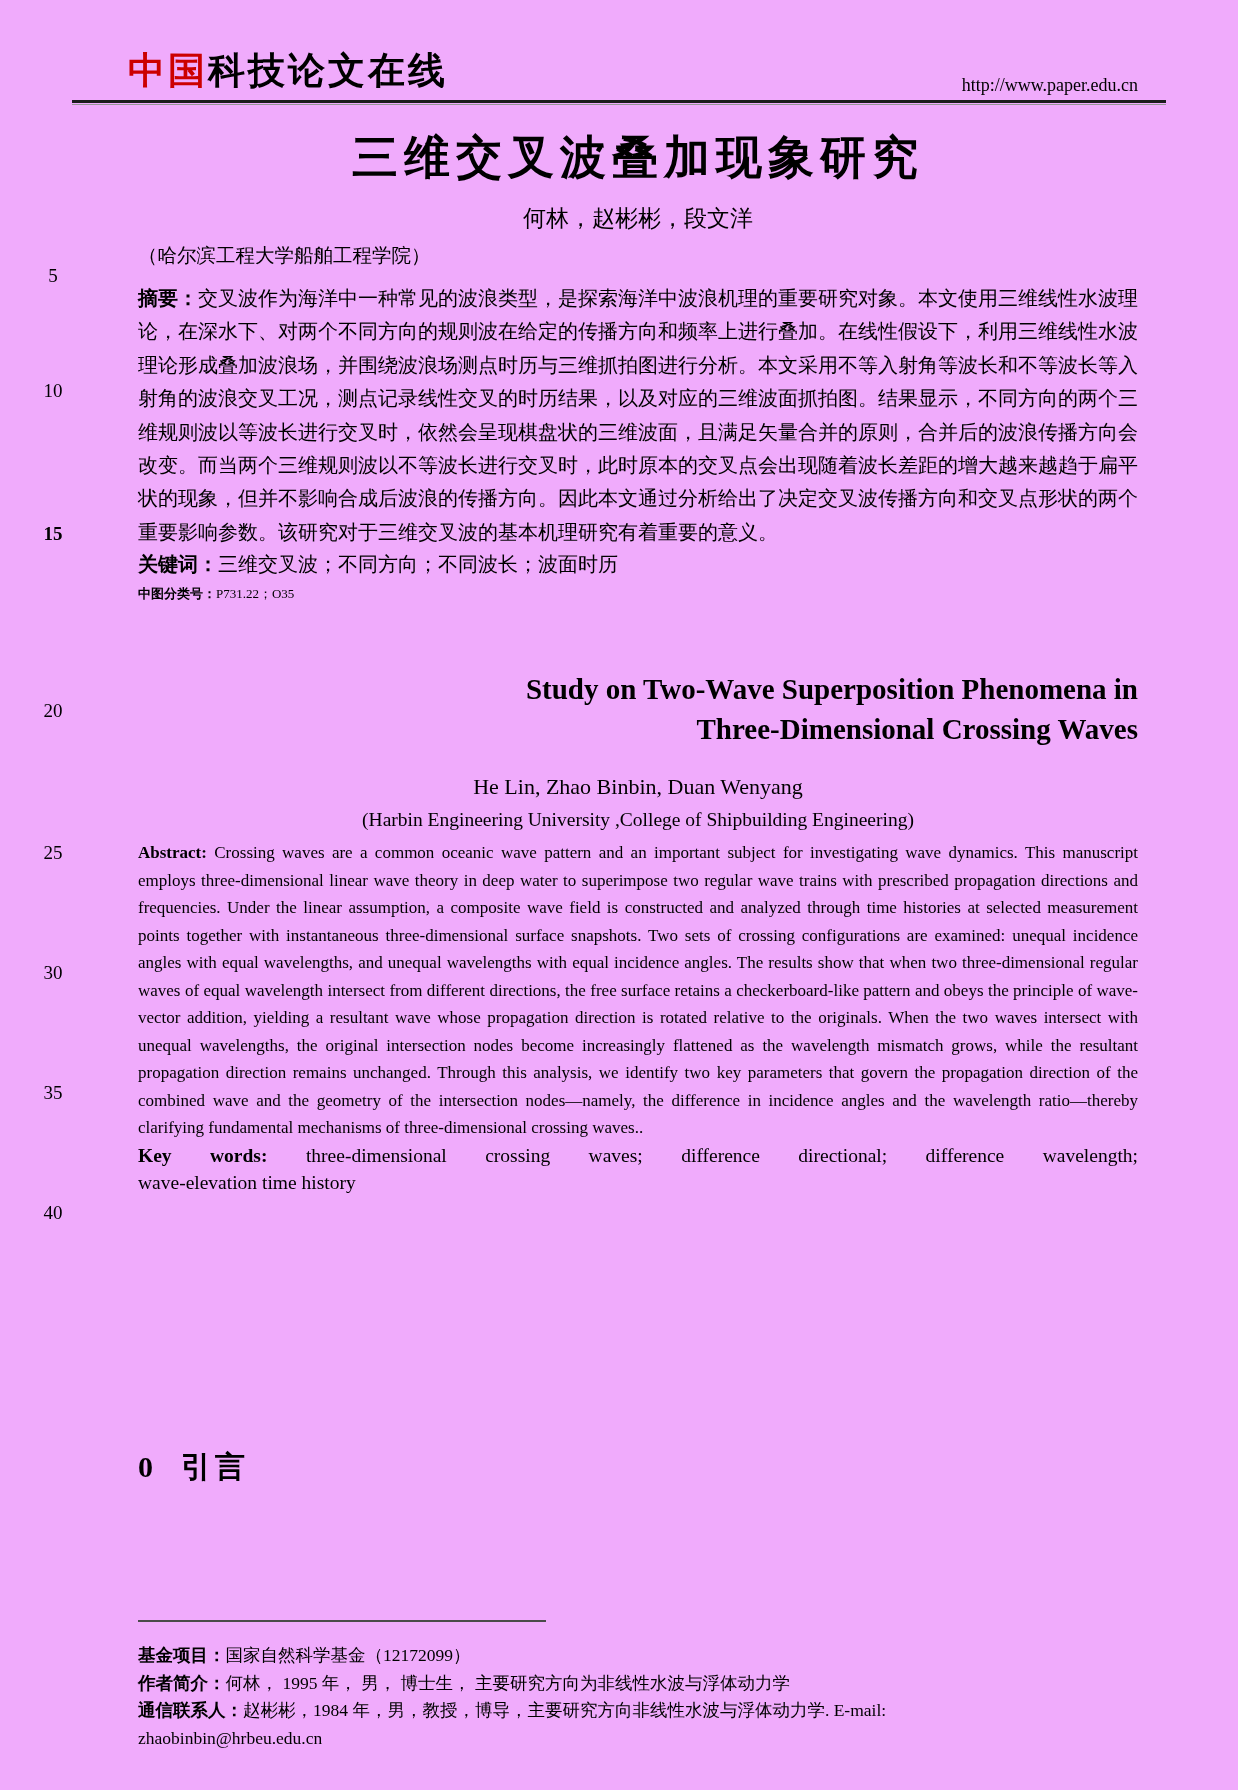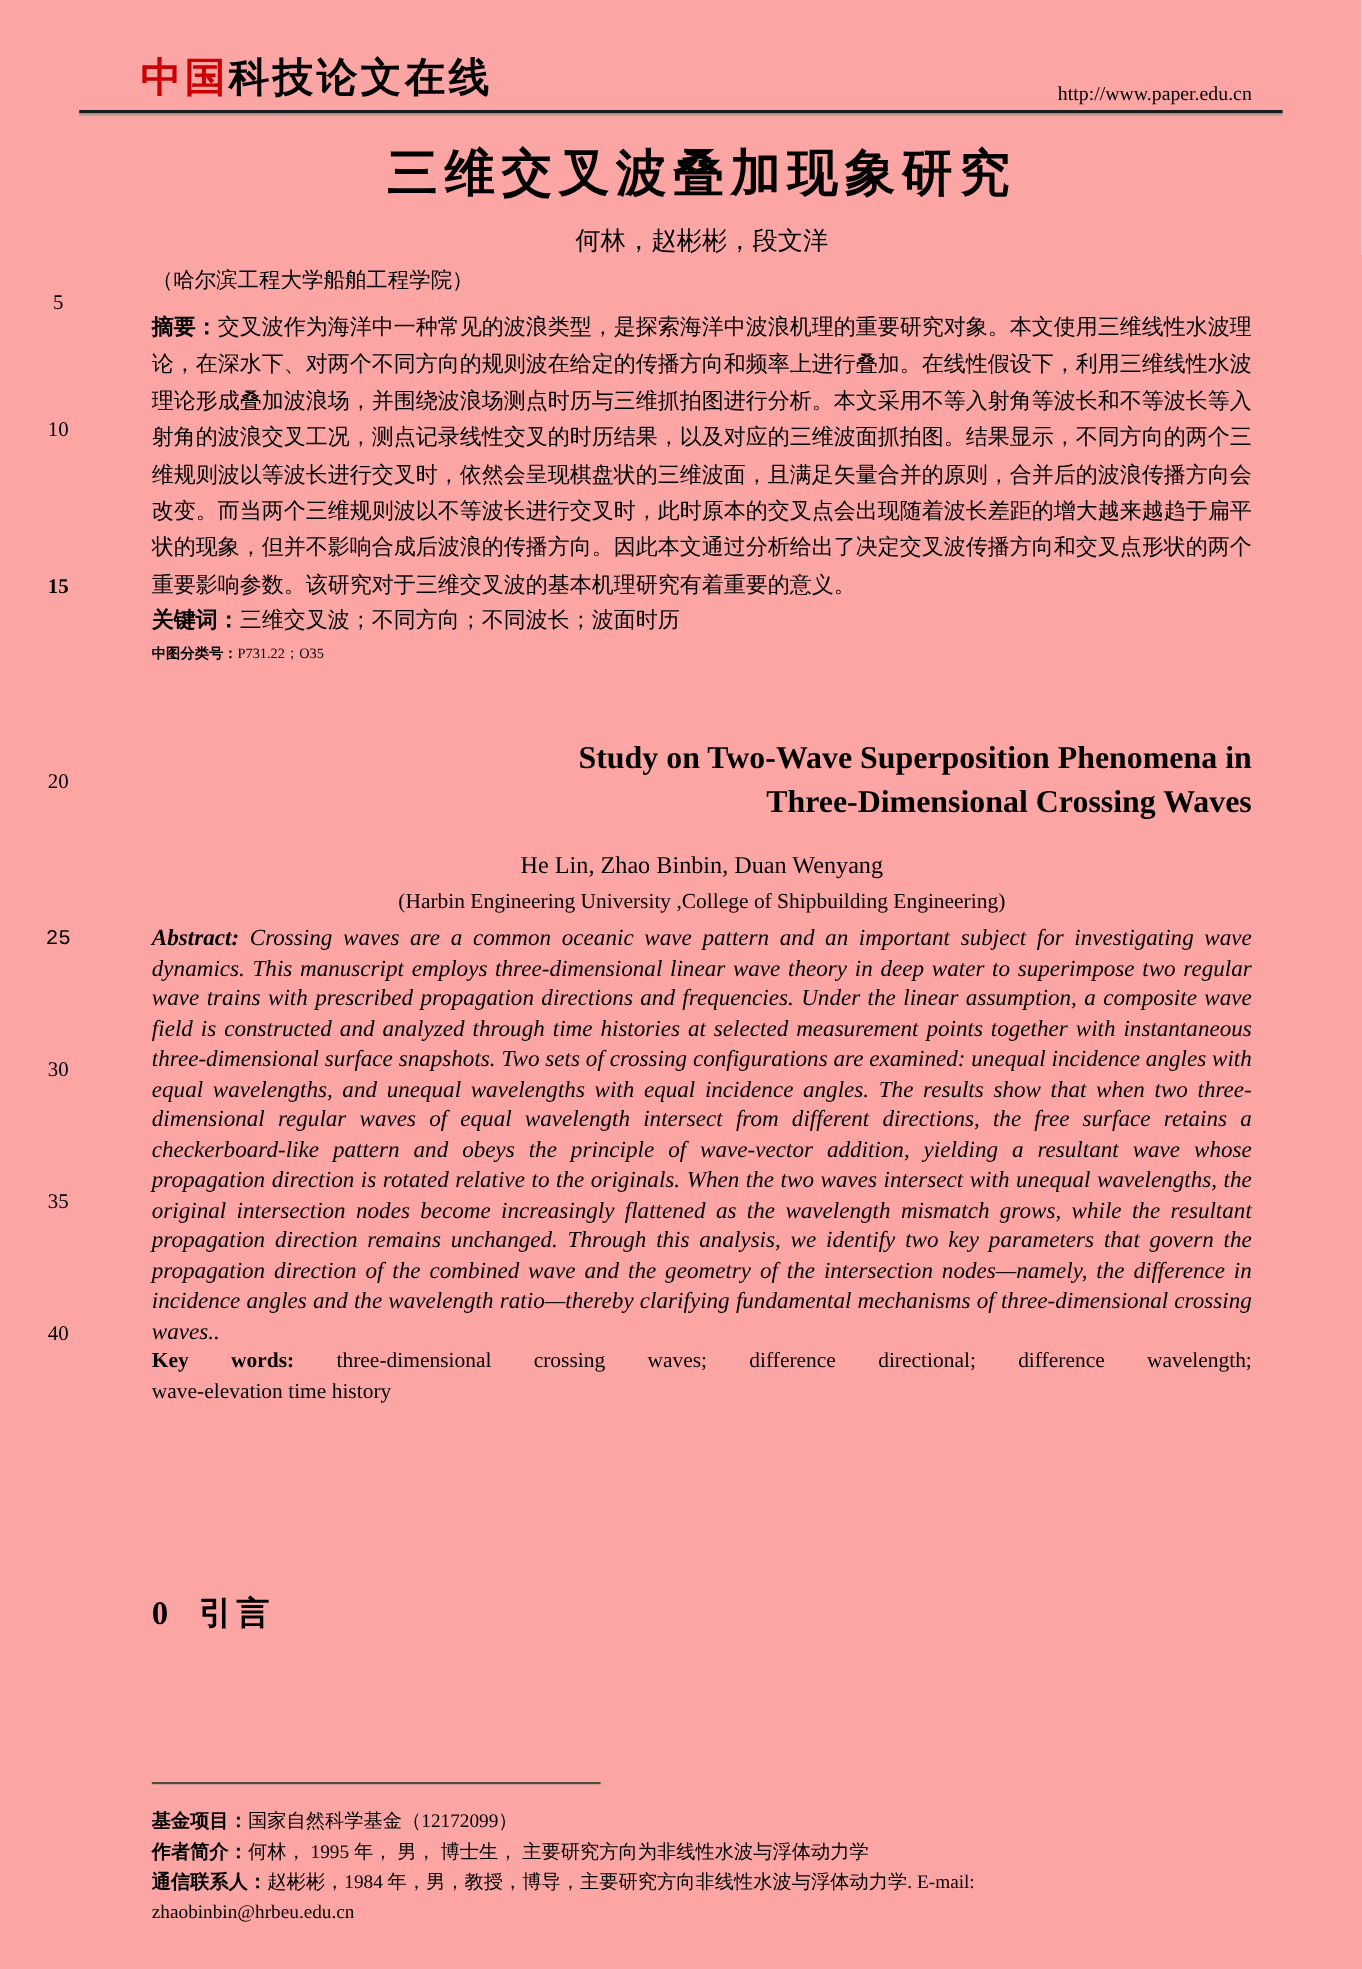--- a/index.html
+++ b/index.html
@@ -1,18 +1,18 @@
 <!DOCTYPE html>
 <html><head>
 <meta charset="utf-8">
 <style>
   * { margin:0; padding:0; box-sizing:border-box; }
   html,body { background:#ffffff; }
   .page {
-    position:relative; width:1238px; height:1790px; background:#fca5a5;
+    position:relative; width:1238px; height:1790px; background:#f0abfc;
     font-family:"Liberation Serif", serif; color:#000; overflow:hidden;
   }
   
   .header { position:absolute; top:46px; left:72px; width:1094px; height:54px; }
   .logo { position:absolute; left:56px; bottom:4px; font-size:37px; font-weight:bold;
           letter-spacing:3px; font-family:"Liberation Serif", serif; }
   .logo .red { color:#cc0000; }
   .url { position:absolute; right:28px; bottom:4px; font-size:18px; }
   .header-rule { position:absolute; top:100px; left:72px; width:1094px; height:5px;
                  border-top:3px solid #1c1c1c; border-bottom:1px solid #979797; }
@@ -25,21 +25,21 @@
   .title-zh { margin-top:14px; text-align:center; font-size:46px; line-height:62px;
               letter-spacing:6px; font-family:"Liberation Sans", sans-serif; font-weight:bold; }
   .authors-zh { margin-top:16px; text-align:center; font-size:23px; line-height:30px; }
   .affil-zh { margin-top:8px; text-align:left; font-size:19.5px; line-height:28px; }
   .abstract-zh { margin-top:12px; font-size:20px; line-height:33.4px; text-align:justify; }
   .kw-zh { font-size:20px; line-height:30px; margin-top:0; }
   .clc { font-size:13px; line-height:30px; }
   .title-en { margin-top:60px; text-align:right; font-size:29px; line-height:40px; font-weight:bold; }
   .authors-en { margin-top:24px; text-align:center; font-size:22px; line-height:28px; }
   .affil-en { margin-top:6px; text-align:center; font-size:19.5px; line-height:26px; }
-  .abstract-en { margin-top:6px; font-size:21px; line-height:27.5px; text-align:justify;font-style:italic; }
+  .abstract-en { margin-top:6px; font-size:17px; line-height:27.5px; text-align:justify; }
   .kw-en-1 { font-size:19.5px; line-height:27.5px; text-align:justify; text-align-last:justify; }
   .kw-en-2 { font-size:19.5px; line-height:27.5px; }
   
   .intro { position:absolute; left:138px; top:1447px; width:1000px; }
   .sec-head { font-size:30px; line-height:40px; font-weight:bold; }
   .sec-head .num { font-family:"Liberation Serif", serif; margin-right:28px; }
   .sec-head .ttl { font-family:"Liberation Sans", sans-serif; letter-spacing:4px; }
   .intro p { margin-top:42px; font-size:21.5px; line-height:47px;
              text-indent:2em; text-align:justify; }
   
@@ -57,21 +57,21 @@
       <span class="red">中国</span><span>科技论文在线</span>
     </div>
     <div class="url">http://www.paper.edu.cn</div>
   </div>
   <div class="header-rule"></div>
 
   <div class="margin-num" style="top:265px;">5</div>
   <div class="margin-num" style="top:380px;">10</div>
   <div class="margin-num" style="top:523px;font-weight:bold;">15</div>
   <div class="margin-num" style="top:700px;">20</div>
-  <div class="margin-num" style="top:842px;font-family:Liberation Mono, monospace;">25</div>
+  <div class="margin-num" style="top:842px;">25</div>
   <div class="margin-num" style="top:962px;">30</div>
   <div class="margin-num" style="top:1082px;">35</div>
   <div class="margin-num" style="top:1202px;">40</div>
 
   <div class="main">
 
     <div class="title-zh">三维交叉波叠加现象研究</div>
     <div class="authors-zh">何林，赵彬彬，段文洋</div>
     <div class="affil-zh">（哈尔滨工程大学船舶工程学院）</div>
 

